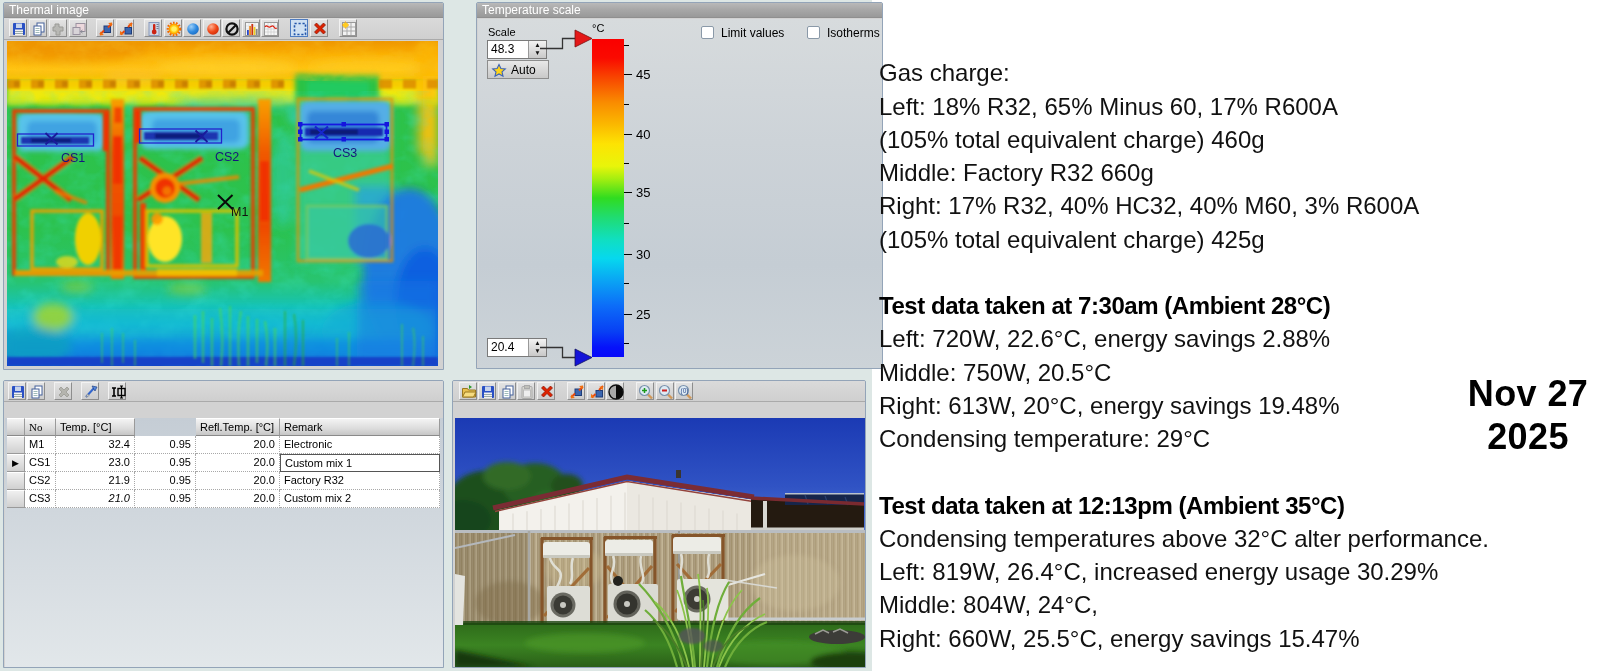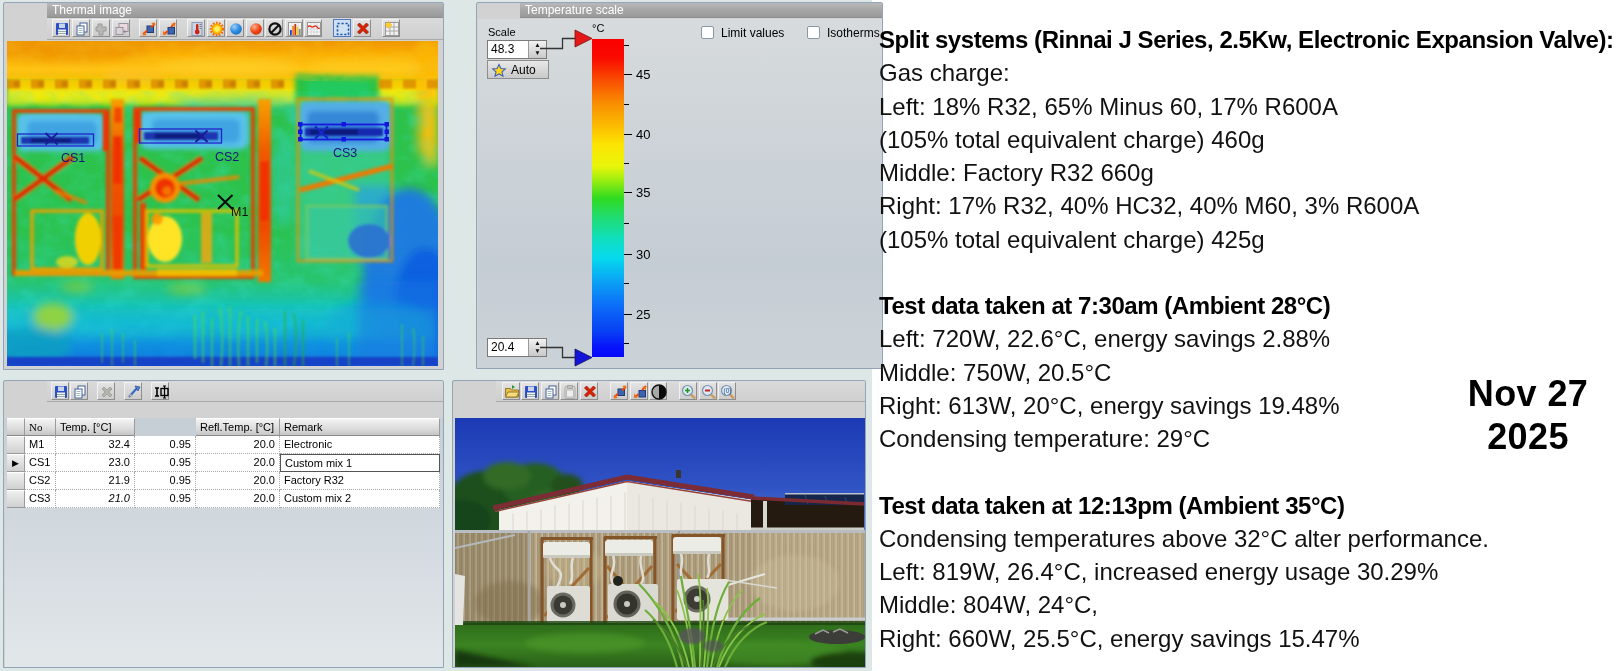--- a/index.html
+++ b/index.html
@@ -1,19 +1,19 @@
 <!DOCTYPE html>
 <html><head>
 <meta charset="utf-8">
 <style>
 * { margin:0; padding:0; box-sizing:border-box; }
 html,body { width:1621px; height:671px; background:#ffffff; font-family:"Liberation Sans",sans-serif; overflow:hidden; }
 body { position:relative; }
 #app { position:absolute; left:0; top:0; width:872px; height:671px; background:#dde7e5; }
-.panel { position:absolute; border:1px solid #93a4b8; border-radius:2px 2px 0 0; background:#d2d2d2; overflow:hidden;padding-left:43px; }
+.panel { position:absolute; border:1px solid #93a4b8; border-radius:2px 2px 0 0; background:#d2d2d2; overflow:hidden; }
 .ptitle { height:15px; background:linear-gradient(#b9b9b9,#a8a8a8 45%,#999999); color:#ffffff; font-size:12px; line-height:14px; padding-left:5px; border-bottom:1px solid #8f8f8f; }
 .toolbar { position:relative; background:linear-gradient(#dadada,#cfcfcf); border-bottom:1px solid #aaaaaa; }
 .tb { position:absolute; width:18px; height:18px; top:1px; background:linear-gradient(#e3e3e3,#cccccc); border:1px solid; border-color:#f2f2f2 #8d8d8d #8d8d8d #f2f2f2; }
 .tb svg { position:absolute; left:0px; top:0px; }
 .tb.active { border:1px solid #4f7cc0; background:#cfe0f2; }
 
 #mtable { position:absolute; left:3px; top:37px; width:433px; height:90px; font-size:11px; color:#000; }
 #mtable div { position:absolute; overflow:hidden; white-space:nowrap; }
 .mh { top:0; height:18px; background:linear-gradient(#f4f4f4,#dcdcdc 60%,#c6c6c6); border-right:1px solid #9a9a9a; border-bottom:1px solid #8a8a8a; border-top:1px solid #fff; line-height:17px; padding-left:4px; }
 .mrow { left:0; width:433px; height:18px; }
@@ -788,21 +788,21 @@
         <path d="M246 249 C248 220 250 200 248 182"></path>
       </g>
       <ellipse cx="237" cy="218" rx="13" ry="8" fill="#5c5064" opacity="0.7" filter="url(#rf1)"></ellipse>
       <ellipse cx="258" cy="228" rx="10" ry="6" fill="#564a5e" opacity="0.6" filter="url(#rf1)"></ellipse>
     </svg>
     </div>
   </div>
 </div>
 
 <div id="rtext">
-<b>Split systems (Rinnai J Series, 2.5Kw, Electronic Expansion Valve):</b><br>
+<br>
 Gas charge:<br>
 Left: 18% R32, 65% Minus 60, 17% R600A<br>
 (105% total equivalent charge) 460g<br>
 Middle: Factory R32 660g<br>
 Right: 17% R32, 40% HC32, 40% M60, 3% R600A<br>
 (105% total equivalent charge) 425g<br>
 <br>
 <b>Test data taken at 7:30am (Ambient 28°C)</b><br>
 Left: 720W, 22.6°C, energy savings 2.88%<br>
 Middle: 750W, 20.5°C<br>

